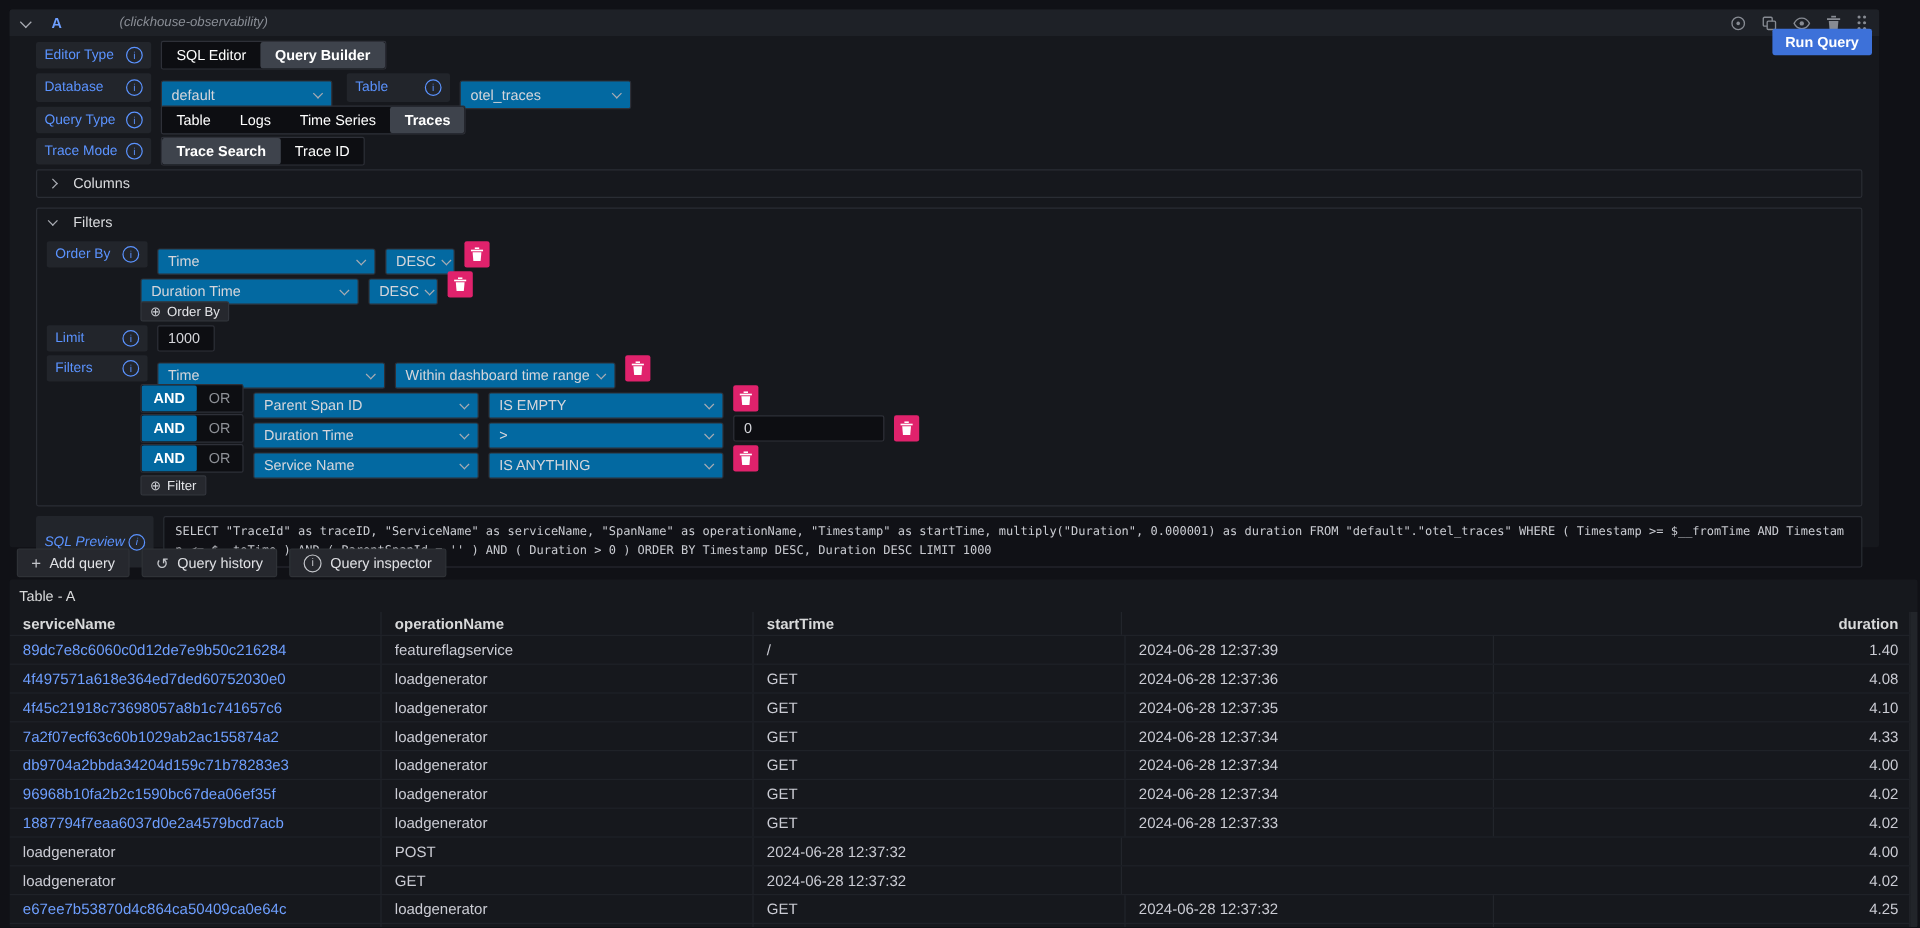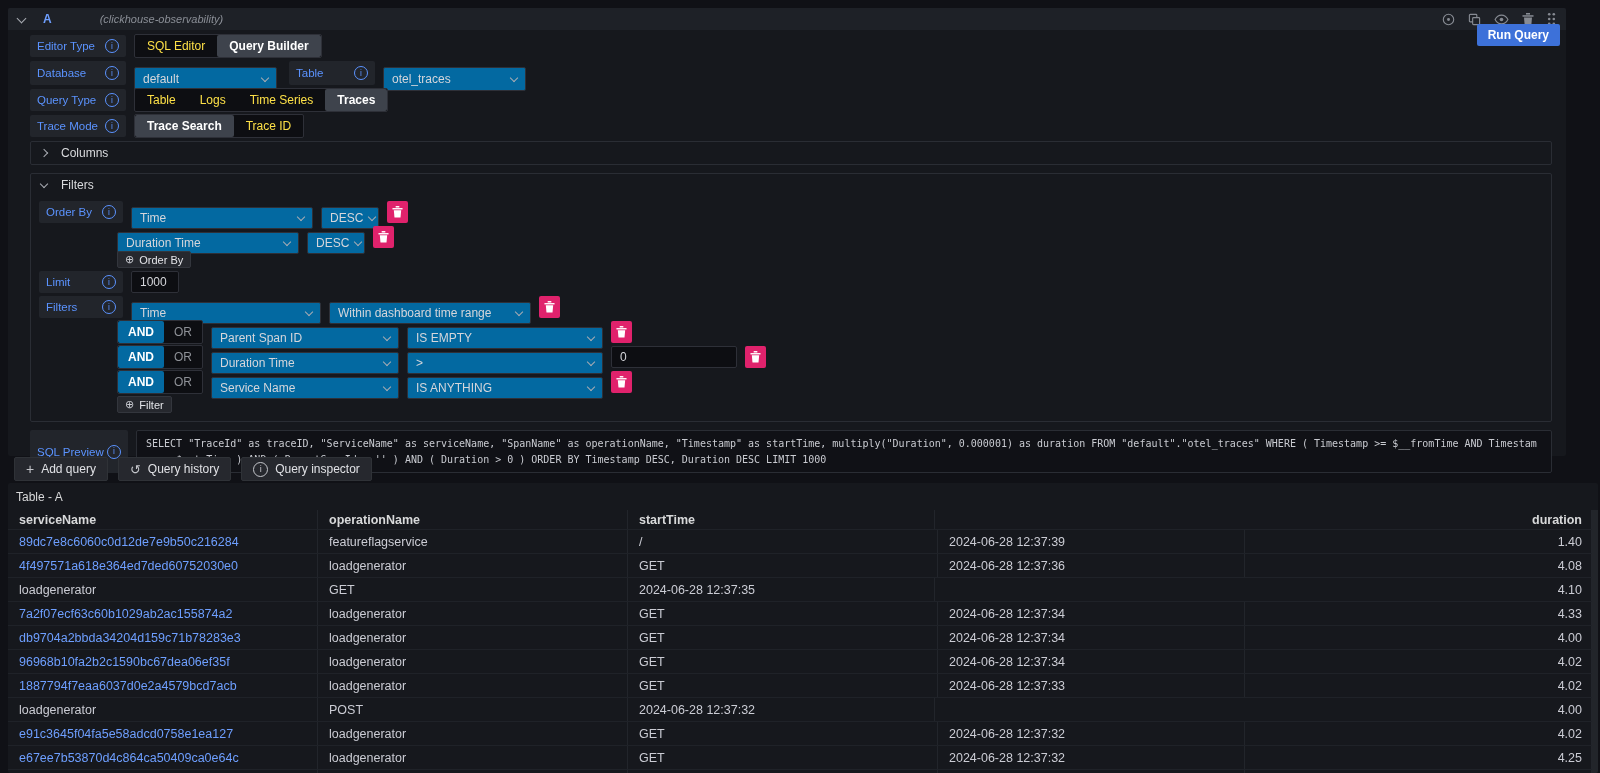--- a/index.html
+++ b/index.html
@@ -22,31 +22,31 @@
   .frow.tall{height:24px;}
 
   .chip{display:inline-flex;align-items:center;justify-content:space-between;width:82px;height:100%;
         background:#22252B;border-radius:2px;padding:0 7px;color:#5B93FF;font-size:11.5px;flex:none;box-sizing:content-box;}
   .chip.small{width:70px;}
   .chip.wide{width:84px;}
   .info{width:12px;height:12px;border:1px solid #5B93FF;border-radius:50%;font-size:8.5px;line-height:1;
         display:inline-flex;align-items:center;justify-content:center;color:#5B93FF;flex:none;}
 
   .seg{display:inline-flex;height:100%;background:#0D0E12;border:1px solid #2E3038;border-radius:2px;overflow:hidden;}
-  .opt{display:flex;align-items:center;padding:0 12px;font-size:12px;color:#fde047;cursor:pointer;white-space:nowrap;}
+  .opt{display:flex;align-items:center;padding:0 12px;font-size:12px;color:#ffffff;cursor:pointer;white-space:nowrap;}
   .opt.active{background:#3E434C;color:#FFFFFF;font-weight:600;border-radius:2px;}
 
   .sel{display:inline-flex;align-items:center;justify-content:space-between;gap:6px;height:100%;background:#0369a1;
        border:1px solid #2E3038;border-radius:2px;padding:0 8px;font-size:12px;color:#D5D6DB;flex:none;
        box-sizing:border-box;cursor:pointer;white-space:nowrap;overflow:hidden;margin-top:12px;}
   .chev{width:5px;height:5px;border-right:1.4px solid #A9ACB3;border-bottom:1.4px solid #A9ACB3;
         transform:rotate(45deg);flex:none;margin-top:-2px;}
   .chev.right{transform:rotate(-45deg);margin-top:0;}
   .w48{width:48px}.w58{width:58px}.w126{width:126px}.w143{width:143px}.w182{width:182px}
-  .w188{width:188px}.w190{width:190px}.w196{width:196px}.w202{width:202px}
+  .w188{width:188px}.w190{width:190px}.w196{width:196px}.w202{width:184px}
 
   .tinput{height:100%;background:#0D0E12;border:1px solid #2E3038;border-radius:2px;padding:0 8px;font-size:12px;
           color:#D5D6DB;font-family:inherit;box-sizing:border-box;outline:none;}
 
   .trash{width:21px;height:100%;background:#E0226C;border:none;border-radius:2px;display:inline-flex;
          align-items:center;justify-content:center;flex:none;cursor:pointer;padding:0;}
 
   .secbox{border:1px solid #2A2D34;border-radius:2px;margin-bottom:8px;margin-top:4px;}
   .sechead{display:flex;align-items:center;gap:14px;padding:4px 10px;cursor:pointer;}
   .sechead .ttl{font-size:12px;font-weight:500;color:#DADBDE;}
@@ -364,21 +364,21 @@
             <button class="addbtn">
               <span class="plus">⊕</span>
               <span>Filter</span>
             </button>
           </div>
 
         </div>
       </div>
 
       <div class="sqlrow">
-        <div class="chip wide sqlchip" style="align-items:center;">
+        <div class="chip wide sqlchip" style="align-items:center;font-style:italic;">
           <span>SQL Preview</span>
           <span class="info">i</span>
         </div>
         <div class="sqlbox">SELECT "TraceId" as traceID, "ServiceName" as serviceName, "SpanName" as operationName, "Timestamp" as startTime, multiply("Duration", 0.000001) as duration FROM "default"."otel_traces" WHERE ( Timestamp &gt;= $__fromTime AND Timestamp &lt;= $__toTime ) AND ( ParentSpanId = '' ) AND ( Duration &gt; 0 ) ORDER BY Timestamp DESC, Duration DESC LIMIT 1000</div>
       </div>
 
     </div>
   </section>
 
   <div class="footer">
@@ -420,20 +420,23 @@
       <div class="tc c1">
               <a class="tlink">4f497571a618e364ed7ded60752030e0</a>
             </div>
       <div class="tc c2">loadgenerator</div>
       <div class="tc c3">GET</div>
       <div class="tc c4">2024-06-28 12:37:36</div>
       <div class="tc c5">4.08</div>
     </div>
 
     <div class="trow">
+      <div class="tc c1">
+              <a class="tlink">4f45c21918c73698057a8b1c741657c6</a>
+            </div>
       <div class="tc c2">loadgenerator</div>
       <div class="tc c3">GET</div>
       <div class="tc c4">2024-06-28 12:37:35</div>
       <div class="tc c5">4.10</div>
     </div>
 
     <div class="trow">
       <div class="tc c1">
               <a class="tlink">7a2f07ecf63c60b1029ab2ac155874a2</a>
             </div>
@@ -474,23 +477,20 @@
     </div>
 
     <div class="trow">
       <div class="tc c2">loadgenerator</div>
       <div class="tc c3">POST</div>
       <div class="tc c4">2024-06-28 12:37:32</div>
       <div class="tc c5">4.00</div>
     </div>
 
     <div class="trow">
-      <div class="tc c1">
-              <a class="tlink">e91c3645f04fa5e58adcd0758e1ea127</a>
-            </div>
       <div class="tc c2">loadgenerator</div>
       <div class="tc c3">GET</div>
       <div class="tc c4">2024-06-28 12:37:32</div>
       <div class="tc c5">4.02</div>
     </div>
 
     <div class="trow">
       <div class="tc c1">
               <a class="tlink">e67ee7b53870d4c864ca50409ca0e64c</a>
             </div>

